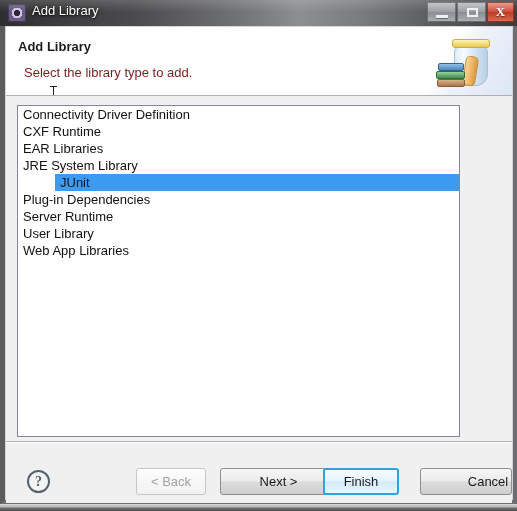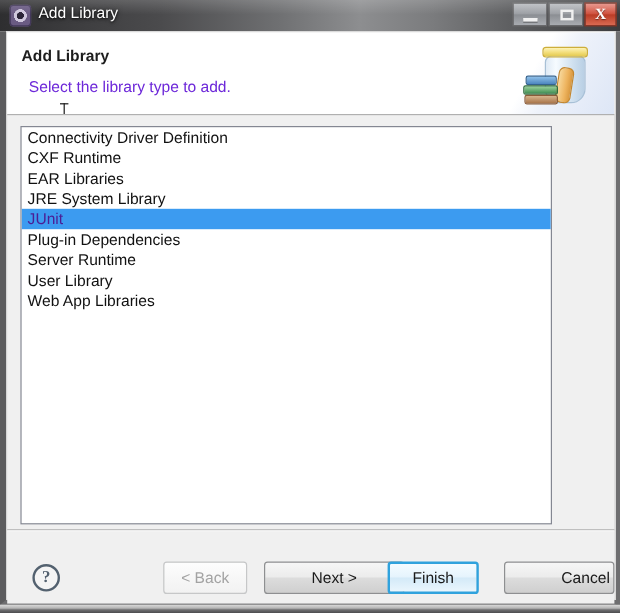--- a/index.html
+++ b/index.html
@@ -142,21 +142,21 @@
     position: absolute;
     left: 12px; top: 12px;
     font-size: 13px;
     font-weight: bold;
     color: #1d1d1d;
   }
   #header-desc {
     position: absolute;
     left: 18px; top: 38px;
     font-size: 13px;
-    color: #6d28d9;
+    color: #7f1d1d;
     text-align: right;
   }
   #header-art {
     position: absolute;
     right: 0; top: 0;
     width: 96px; height: 68px;
     background: linear-gradient(120deg, #ffffff 0%, #ffffff 34%, #eef2fa 52%, #dde6f6 100%);
   }
 
   
@@ -239,21 +239,22 @@
   .list-item {
     height: 17px;
     line-height: 17px;
     padding-left: 5px;
     font-size: 13px;
     color: #111111;
     white-space: nowrap;
   }
   .list-item.selected {
     background: #3c9bf0;
-    color: #4c1d95;
+    color: #0f172a;
+    margin-left: 37px;
   }
 
   
   #sep {
     position: absolute;
     left: 0; right: 0; top: 414px;
     height: 1px;
     background: #b4b4b4;
   }
   #sep2 {

